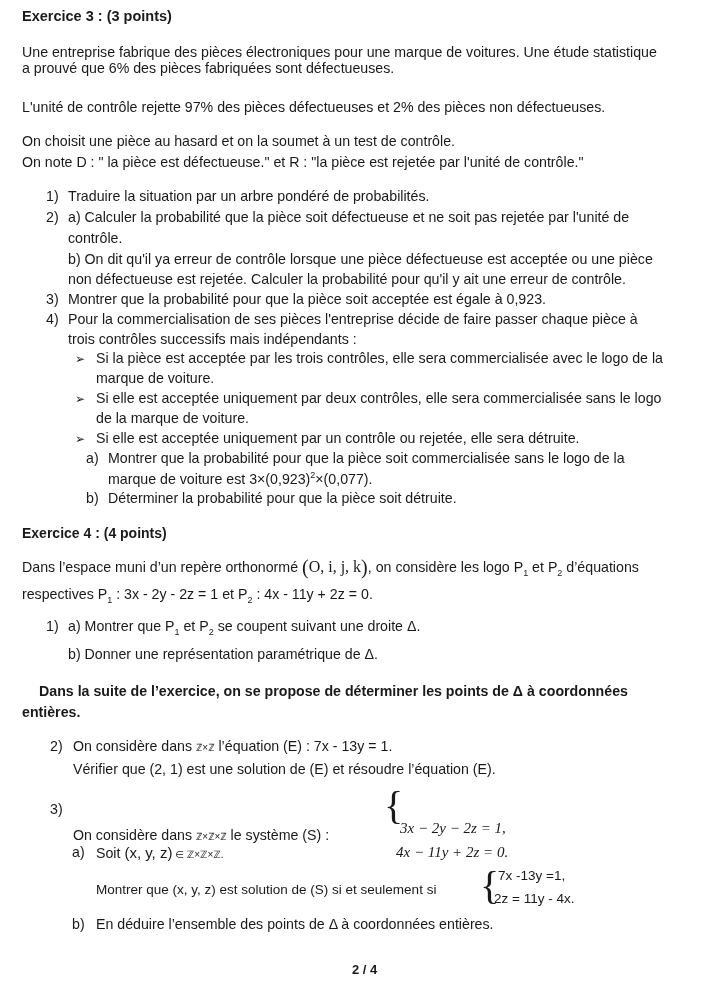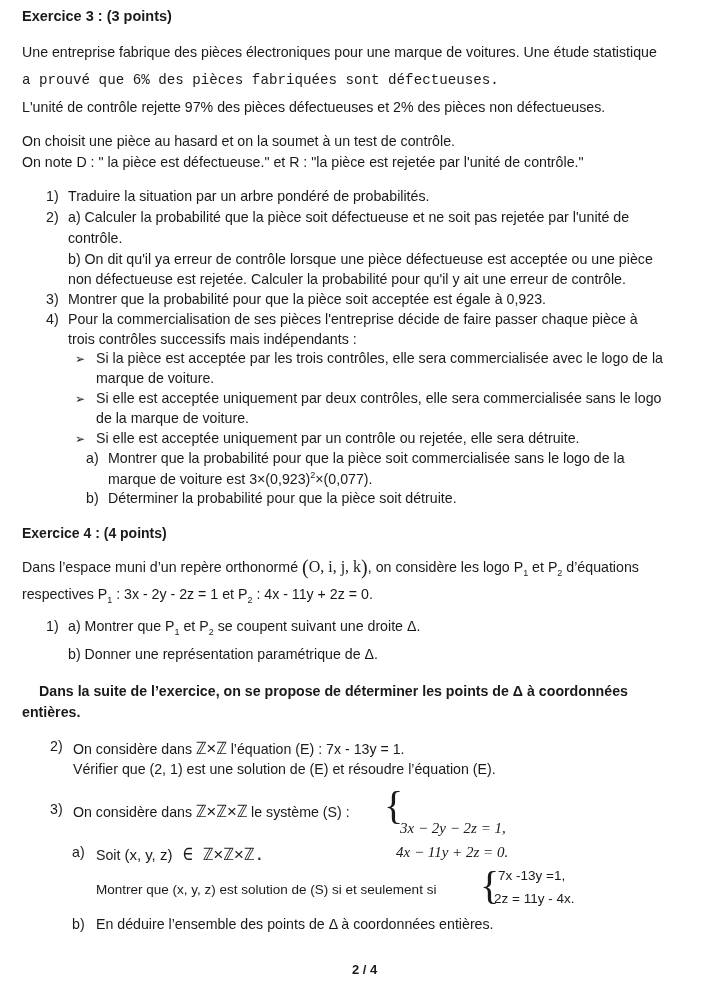--- a/index.html
+++ b/index.html
@@ -6,33 +6,33 @@
   body {
     width: 720px; height: 988px; position: relative; overflow: hidden;
     font-family: "Liberation Sans", sans-serif; color: #1a1a1a;
     font-size: 14.2px;
   }
   .abs { position: absolute; white-space: nowrap; }
   .b { font-weight: bold; }
   sub, sup { font-size: 9px; }
   .vec { font-family: "Liberation Serif", serif; font-size: 16px; }
   .paren { font-family: "Liberation Serif", serif; font-size: 20px; vertical-align: -2px; }
-  .zz { font-family: Liberation Mono, monospace; font-size: 17px; }
+  .zz { font-family: Liberation Sans, sans-serif; font-size: 10px; }
   .brace { position: absolute; font-family: "Liberation Serif", serif; font-size: 40px; line-height: 40px; font-weight: 200; }
   .ital { font-style: italic; font-family: "Liberation Serif", serif; font-size: 15px; margin-top: 34px; }
   .arrow { font-size: 12px; }
   .pagenum { font-weight: bold; font-size: 13px; }
 </style>
 </head>
 <body>
 
 <div class="abs b" style="left:22px;top:8px;font-size:14.5px;">Exercice 3 : (3 points)</div>
 
 <div class="abs" style="left:22px;top:44px;">Une entreprise fabrique des pièces électroniques pour une marque de voitures. Une étude statistique</div>
-<div class="abs" style="left:22px;top:72px;font-family:Liberation Mono, monospace;">a prouvé que 6% des pièces fabriquées sont défectueuses.</div>
+<div class="abs" style="left:22px;top:60px;">a prouvé que 6% des pièces fabriquées sont défectueuses.</div>
 <div class="abs" style="left:22px;top:99px;">L'unité de contrôle rejette 97% des pièces défectueuses et 2% des pièces non défectueuses.</div>
 <div class="abs" style="left:22px;top:133px;">On choisit une pièce au hasard et on la soumet à un test de contrôle.</div>
 <div class="abs" style="left:22px;top:154px;">On note D : " la pièce est défectueuse." et  R : "la pièce est rejetée par l'unité de contrôle."</div>
 
 <div class="abs" style="left:46px;top:188px;">1)</div>
 <div class="abs" style="left:68px;top:188px;">Traduire la situation par un arbre pondéré de probabilités.</div>
 
 <div class="abs" style="left:46px;top:209px;">2)</div>
 <div class="abs" style="left:68px;top:209px;">a) Calculer la probabilité que la pièce soit défectueuse et ne soit pas rejetée par l'unité de</div>
 <div class="abs" style="left:68px;top:230px;">contrôle.</div>
@@ -78,21 +78,21 @@
 <div class="abs" style="left:68px;top:646px;">b) Donner une représentation paramétrique de Δ.</div>
 
 <div class="abs b" style="left:39px;top:683px;">Dans la suite de l’exercice, on se propose de déterminer les points de Δ  à coordonnées</div>
 <div class="abs b" style="left:22px;top:704px;">entières.</div>
 
 <div class="abs" style="left:50px;top:738px;">2)</div>
 <div class="abs" style="left:73px;top:738px;"><span>On considère dans </span><span class="zz">ℤ×ℤ</span><span> l’équation (E) : 7x - 13y = 1.</span></div>
 <div class="abs" style="left:73px;top:761px;">Vérifier que (2, 1) est une solution de (E) et résoudre l’équation (E).</div>
 
 <div class="abs" style="left:50px;top:801px;">3)</div>
-<div class="abs" style="left:73px;top:801px;"><span>On considère dans </span><span class="zz">ℤ×ℤ×ℤ</span><span> le système (S) :</span></div>
+<div class="abs" style="left:73px;top:827px;"><span>On considère dans </span><span class="zz">ℤ×ℤ×ℤ</span><span> le système (S) :</span></div>
 <div class="brace" style="left:384px;top:786px;">{</div>
 <div class="abs ital" style="left:400px;top:786px;">3x − 2y − 2z = 1,</div>
 <div class="abs ital" style="left:396px;top:810px;">4x − 11y + 2z = 0.</div>
 
 <div class="abs" style="left:72px;top:844px;">a)</div>
 <div class="abs" style="left:96px;top:844px;"><span>Soit </span><span style="font-size:15px;">(x, y, z)</span><span class="zz"> ∈ ℤ×ℤ×ℤ.</span></div>
 
 <div class="abs" style="left:96px;top:882px;font-size:13.5px;">Montrer que (x, y, z) est solution de (S) si et seulement si</div>
 <div class="brace" style="left:480px;top:866px;">{</div>
 <div class="abs" style="left:498px;top:868px;font-size:13.5px;">7x -13y =1,</div>

